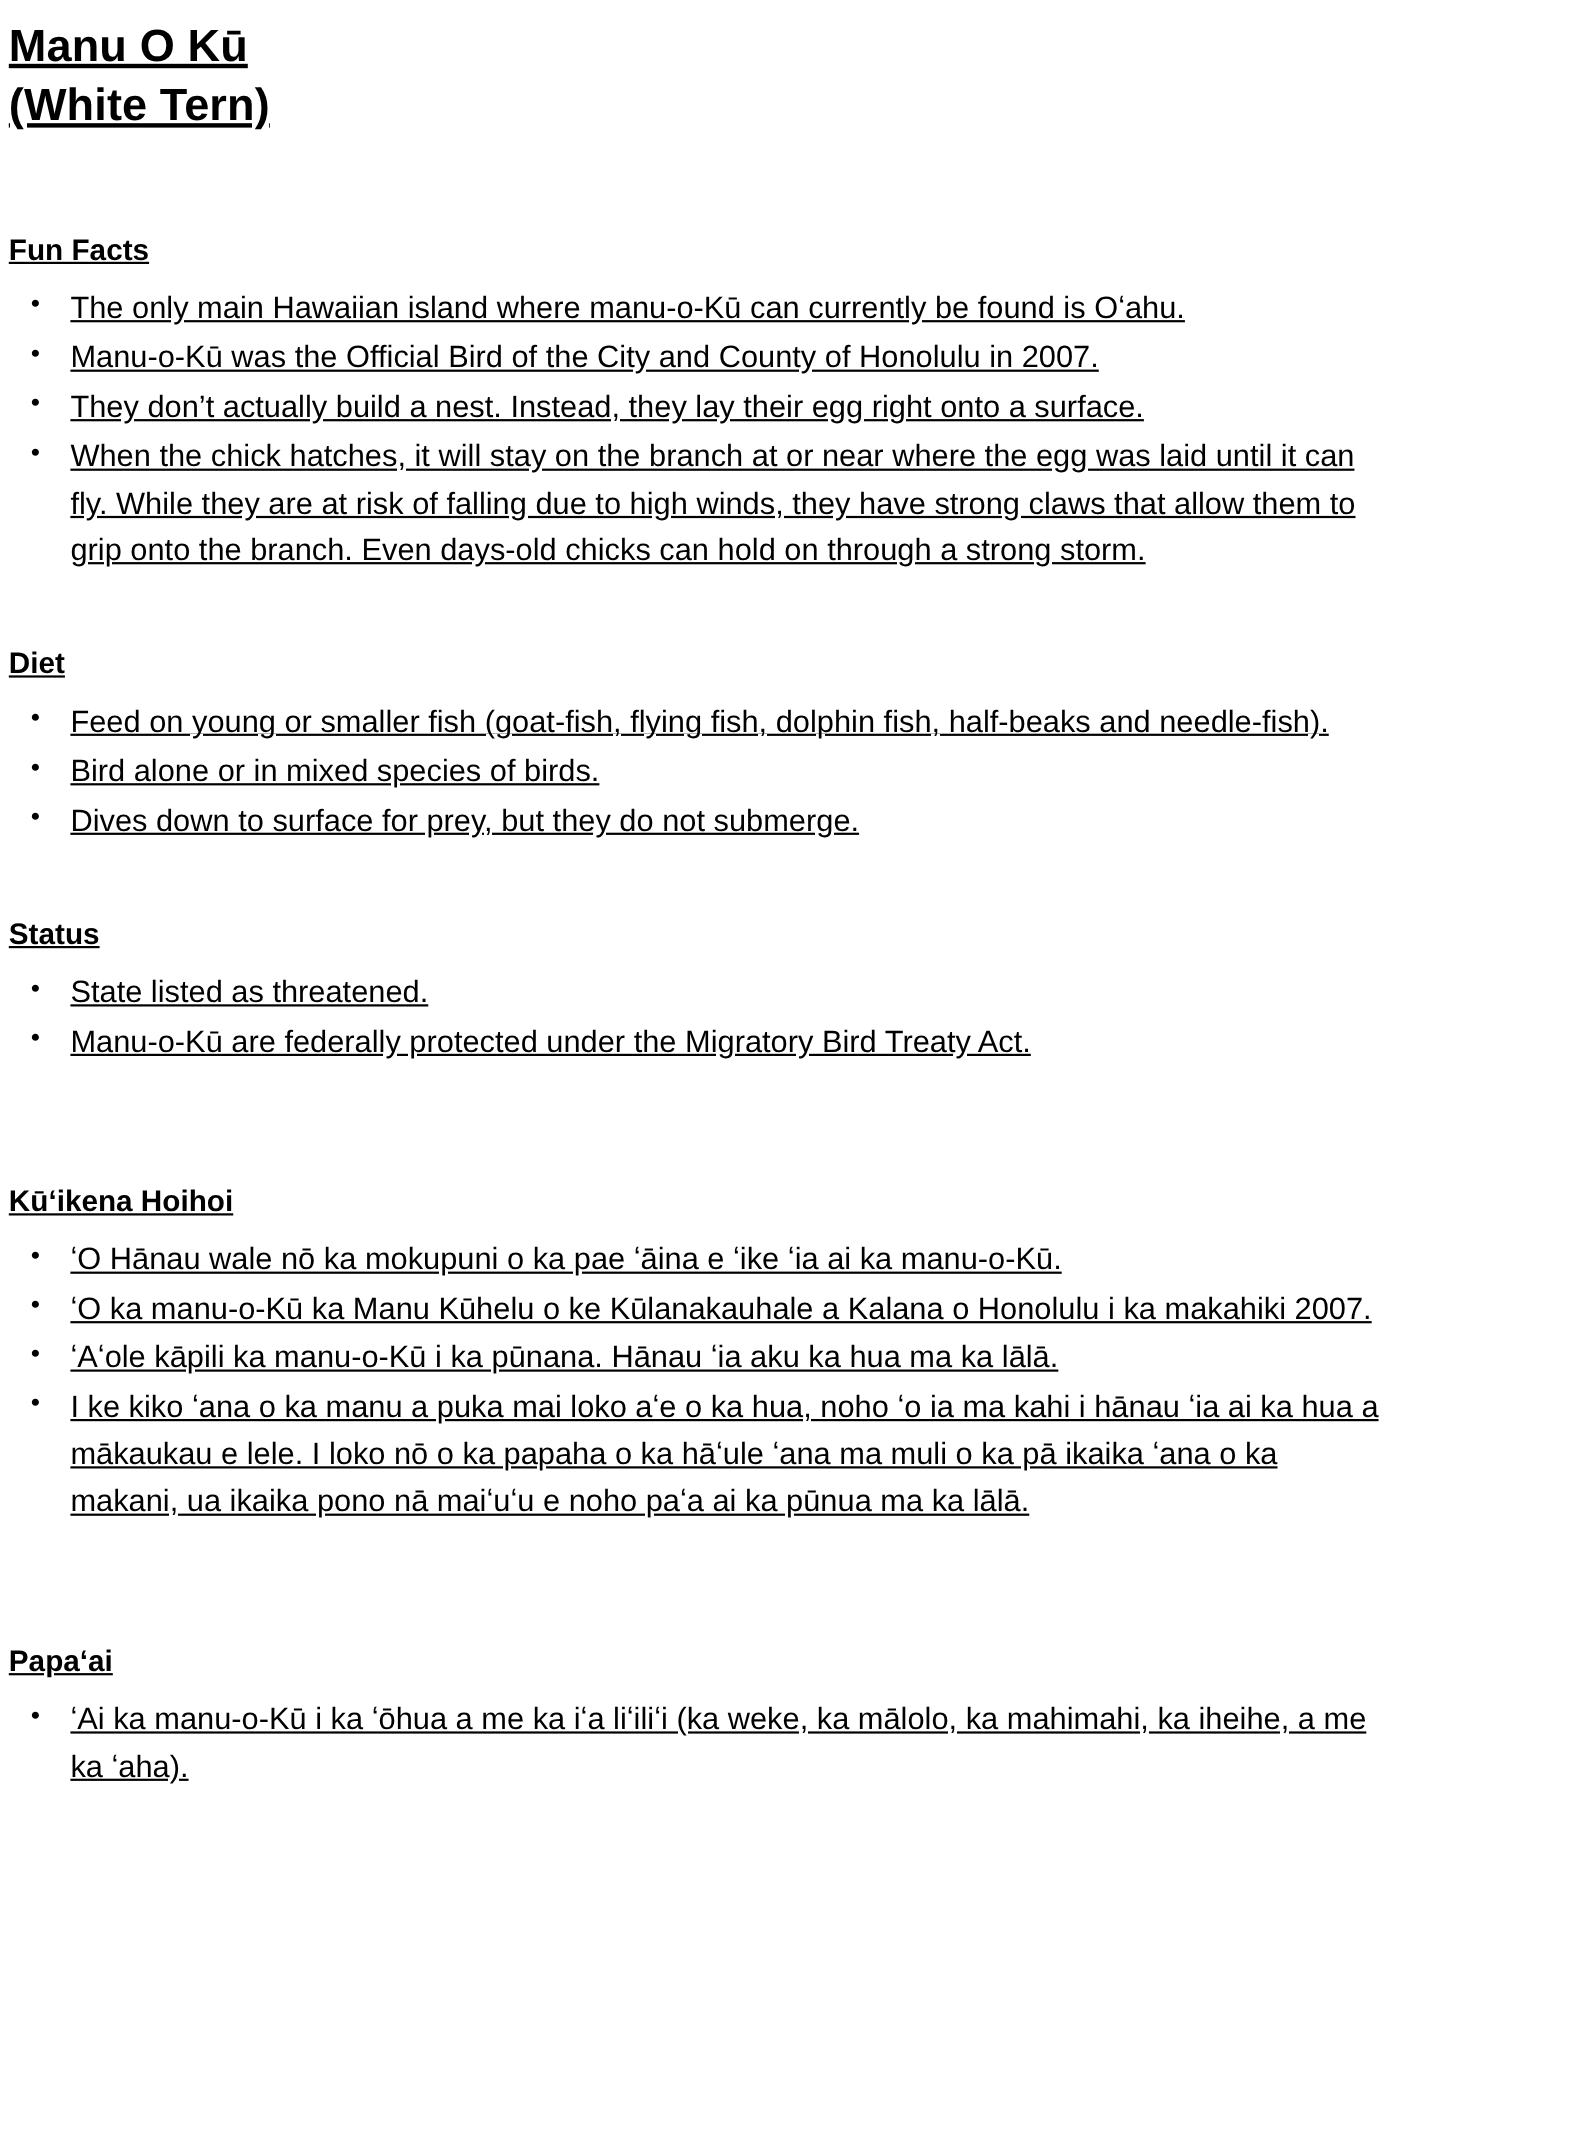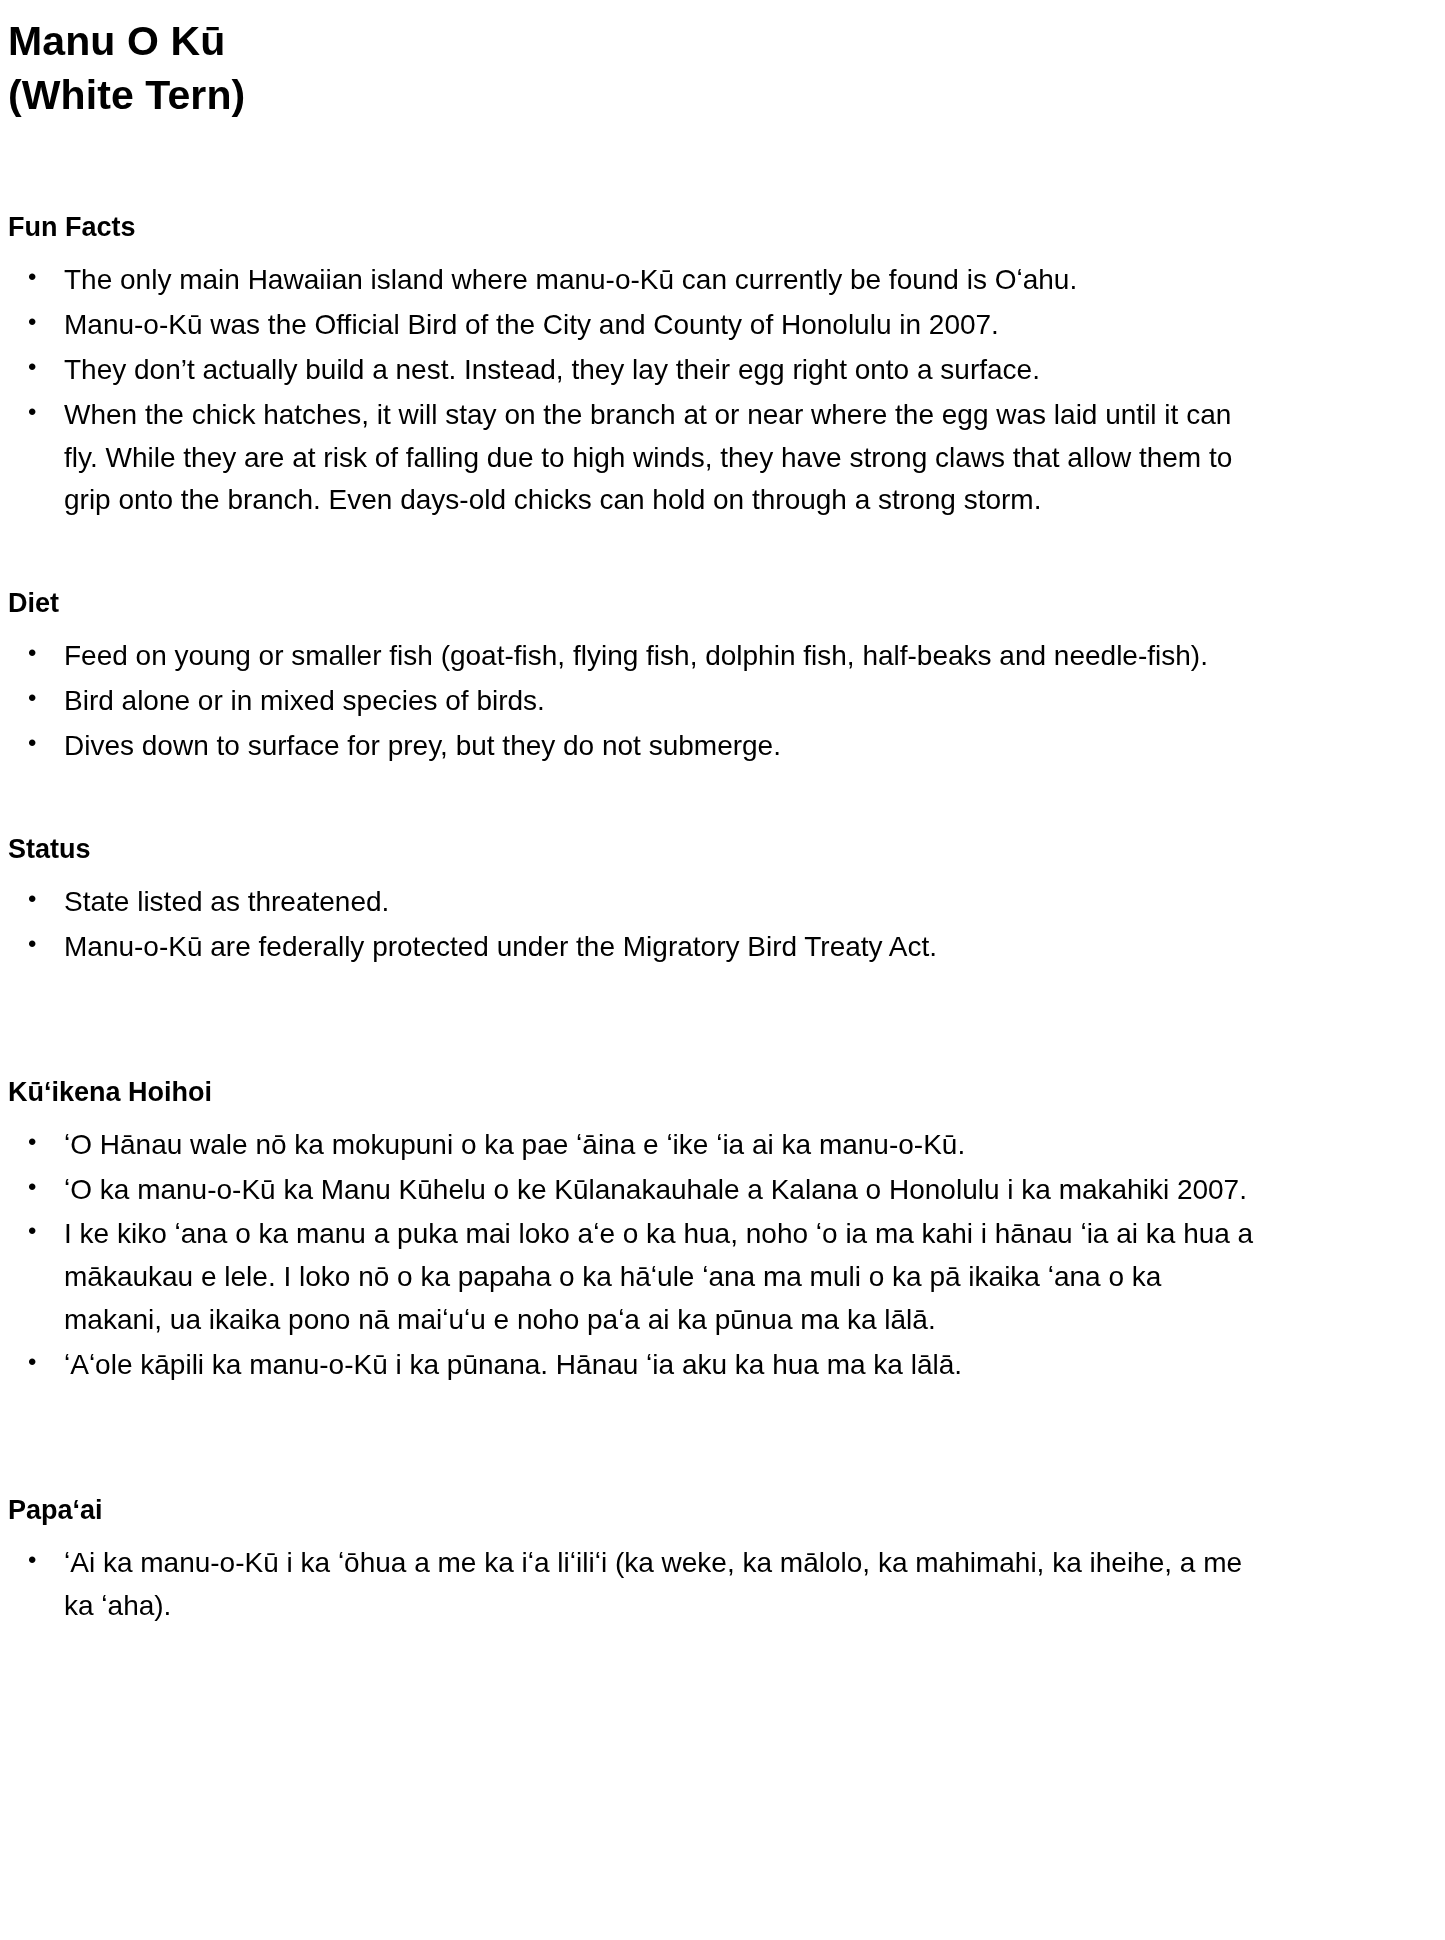--- a/index.html
+++ b/index.html
@@ -12,20 +12,21 @@
     min-height: 1940px;
     font-family: "Liberation Sans", sans-serif;
     color: #000000;
     -webkit-font-smoothing: antialiased;
   }
   .page {
     box-sizing: border-box;
     width: 1326px;
     min-height: 1940px;
     padding: 14px 60px 40px 8px;
+    text-decoration: underline;
   }
   h1.doc-title {
     font-size: 41px;
     font-weight: bold;
     line-height: 1.32;
     margin: 0;
     letter-spacing: 0.1px;
   }
   h1.doc-title .line2 {
     display: block;
@@ -107,22 +108,22 @@
     </ul>
   </section>
 
   <div class="spacer-xl"></div>
 
   <section class="section">
     <h2 class="section-heading">Kūʻikena Hoihoi</h2>
     <ul class="bullets">
       <li>ʻO Hānau wale nō ka mokupuni o ka pae ʻāina e ʻike ʻia ai ka manu-o-Kū.</li>
       <li>ʻO ka manu-o-Kū ka Manu Kūhelu o ke Kūlanakauhale a Kalana o Honolulu i ka makahiki 2007.</li>
+      <li> ʻAʻole kāpili ka manu-o-Kū i ka pūnana. Hānau ʻia aku ka hua ma ka lālā.</li>
       <li>I ke kiko ʻana o ka manu a puka mai loko aʻe o ka hua, noho ʻo ia ma kahi i hānau ʻia ai ka hua a mākaukau e lele. I loko nō o ka papaha o ka hāʻule ʻana ma muli o ka pā ikaika ʻana o ka makani, ua ikaika pono nā maiʻuʻu e noho paʻa ai ka pūnua ma ka lālā.</li>
-      <li> ʻAʻole kāpili ka manu-o-Kū i ka pūnana. Hānau ʻia aku ka hua ma ka lālā.</li>
     </ul>
   </section>
 
   <div class="spacer-xl"></div>
 
   <section class="section">
     <h2 class="section-heading">Papaʻai</h2>
     <ul class="bullets">
       <li>ʻAi ka manu-o-Kū i ka ʻōhua a me ka iʻa liʻiliʻi (ka weke, ka mālolo, ka mahimahi, ka iheihe, a me ka ʻaha).</li>
     </ul>

